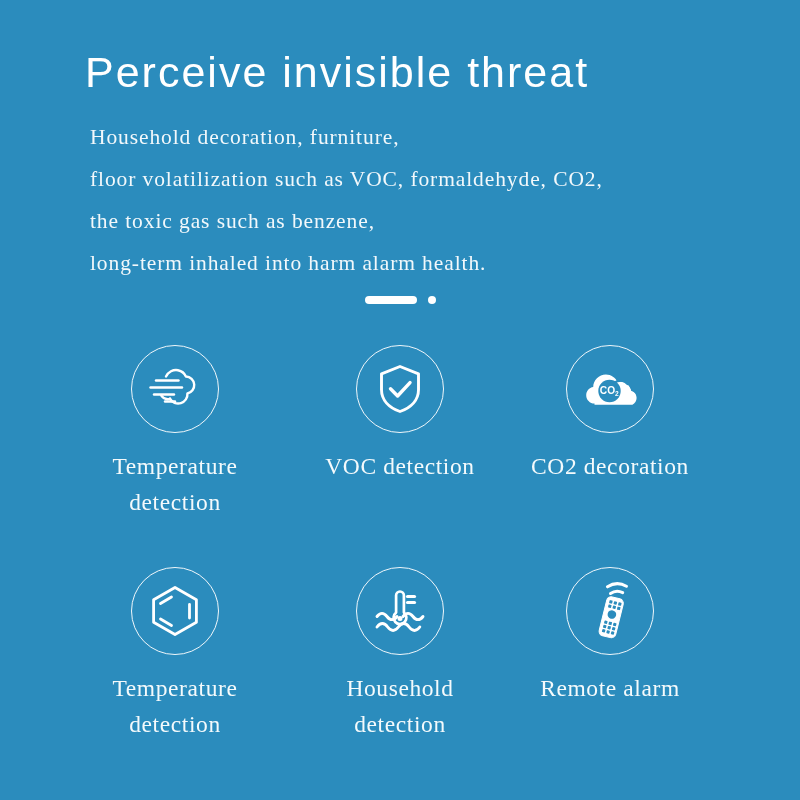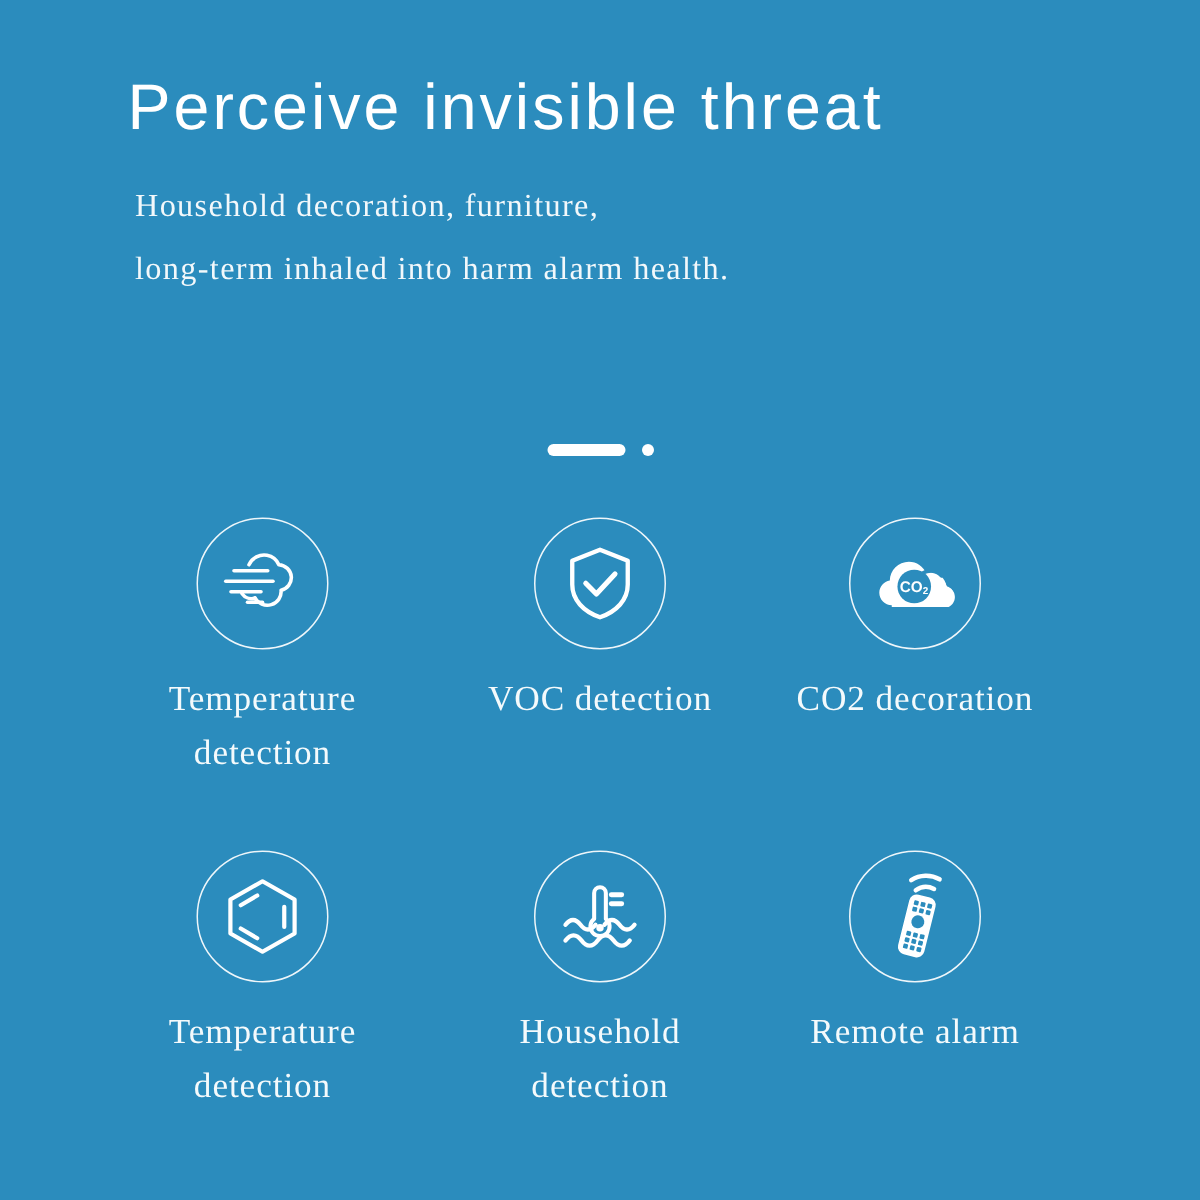--- a/index.html
+++ b/index.html
@@ -122,20 +122,22 @@
 </style>
 </head>
 <body style="background: rgb(43, 140, 189);">
 
 <div class="page">
 
   <div class="headline">Perceive invisible threat</div>
 
   <div class="subcopy">
     <span class="ln">Household decoration, furniture,</span>
+    <span class="ln">floor volatilization such as VOC, formaldehyde, CO2,</span>
+    <span class="ln">the toxic gas such as benzene,</span>
     <span class="ln">long-term inhaled into harm alarm health.</span>
   </div>
 
   <div class="divider">
     <span class="pill"></span>
     <span class="dot"></span>
   </div>
 
   <div class="features">
 

